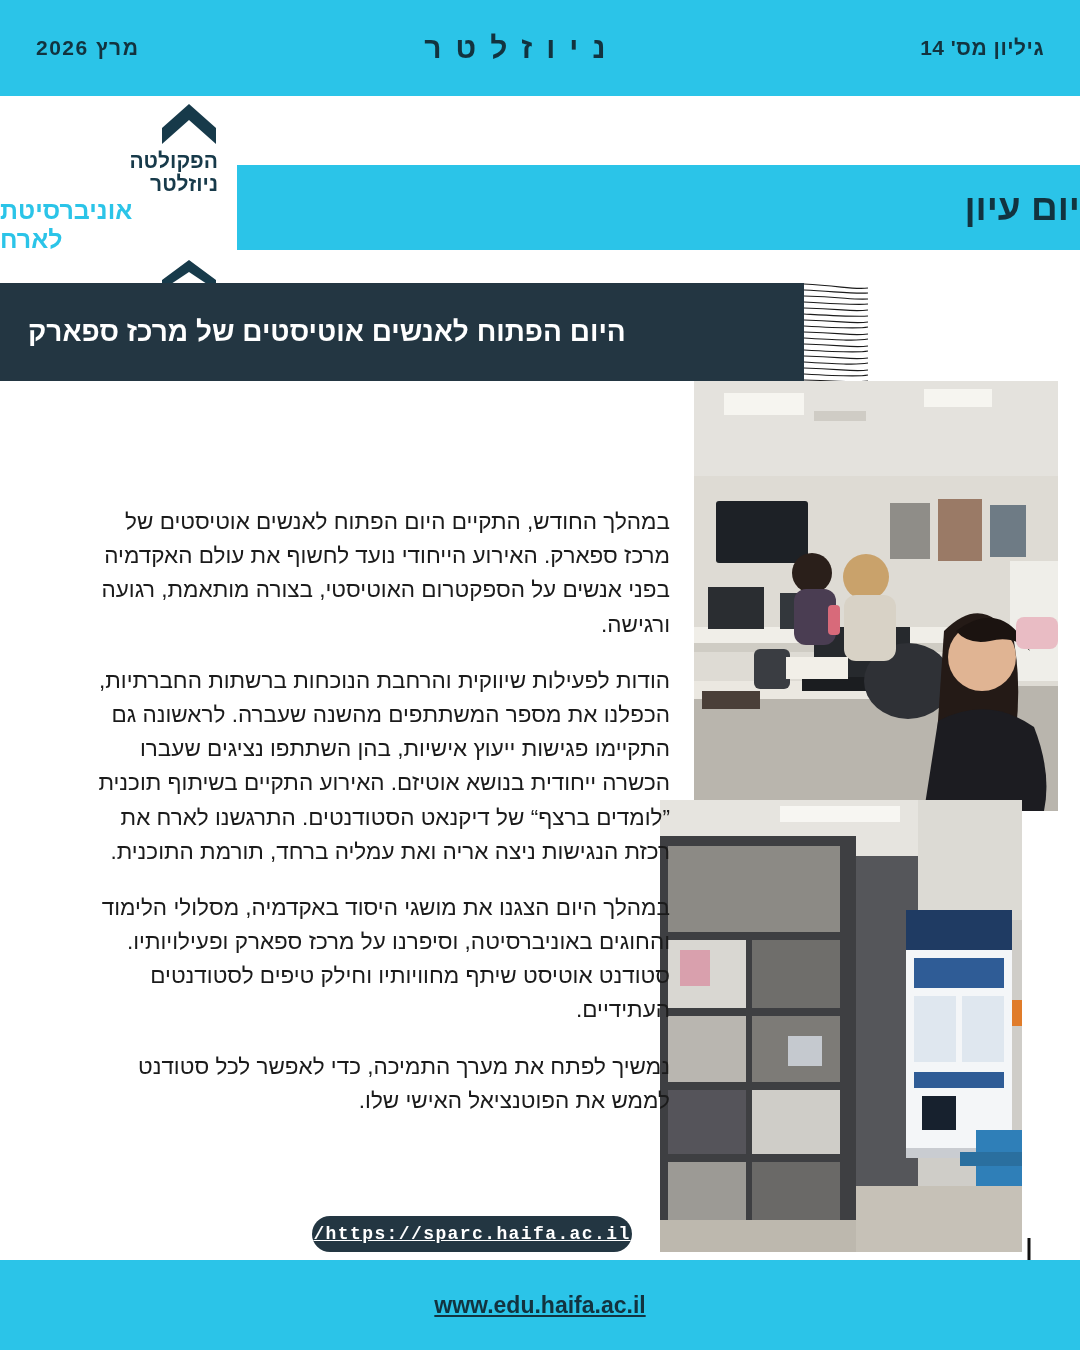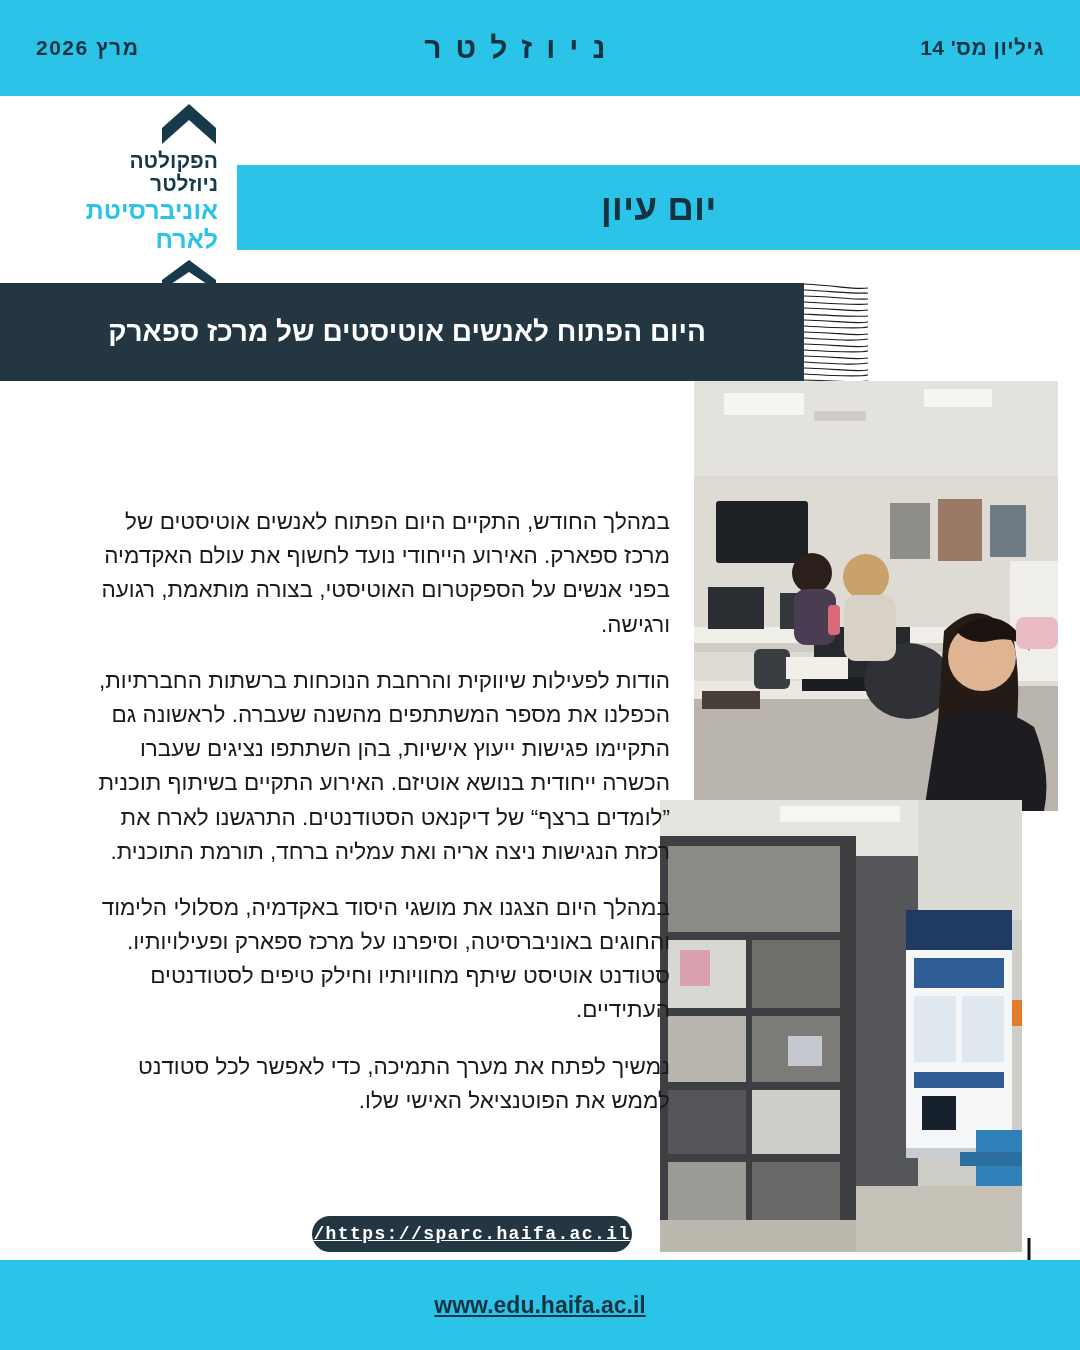--- a/index.html
+++ b/index.html
@@ -72,55 +72,54 @@
     font-size: 21px;
     font-weight: 700;
     color: #173a4a;
     line-height: 1.08;
   }
   .logo-univ {
     font-size: 25px;
     font-weight: 800;
     color: #2bc4e8;
     line-height: 1.05;
-    text-align: right;
+    text-align: left;
     margin-top: 2px;
   }
   .logo-chevron-bottom {
     display: block;
     margin: 6px 0 0 auto;
   }
 
   
   .banner {
     position: absolute;
     top: 165px; right: 0;
     width: 843px;
     height: 85px;
     background: #2bc4e8;
     display: flex;
     align-items: center;
-    justify-content: center;
   }
   .banner-text {
     font-size: 37px;
     font-weight: 800;
     color: #12333f;
   }
 
   
   .headline {
     position: absolute;
     top: 283px; left: 0;
     width: 804px;
     height: 98px;
     background: #233642;
     display: flex;
     align-items: center;
-    justify-content: center;
+    justify-content: flex-end;
     padding-left: 28px;
   }
   .headline-text {
     font-size: 28px;
     font-weight: 800;
     color: #ffffff;
     text-align: right;
     padding-right: 18px;
   }
   

